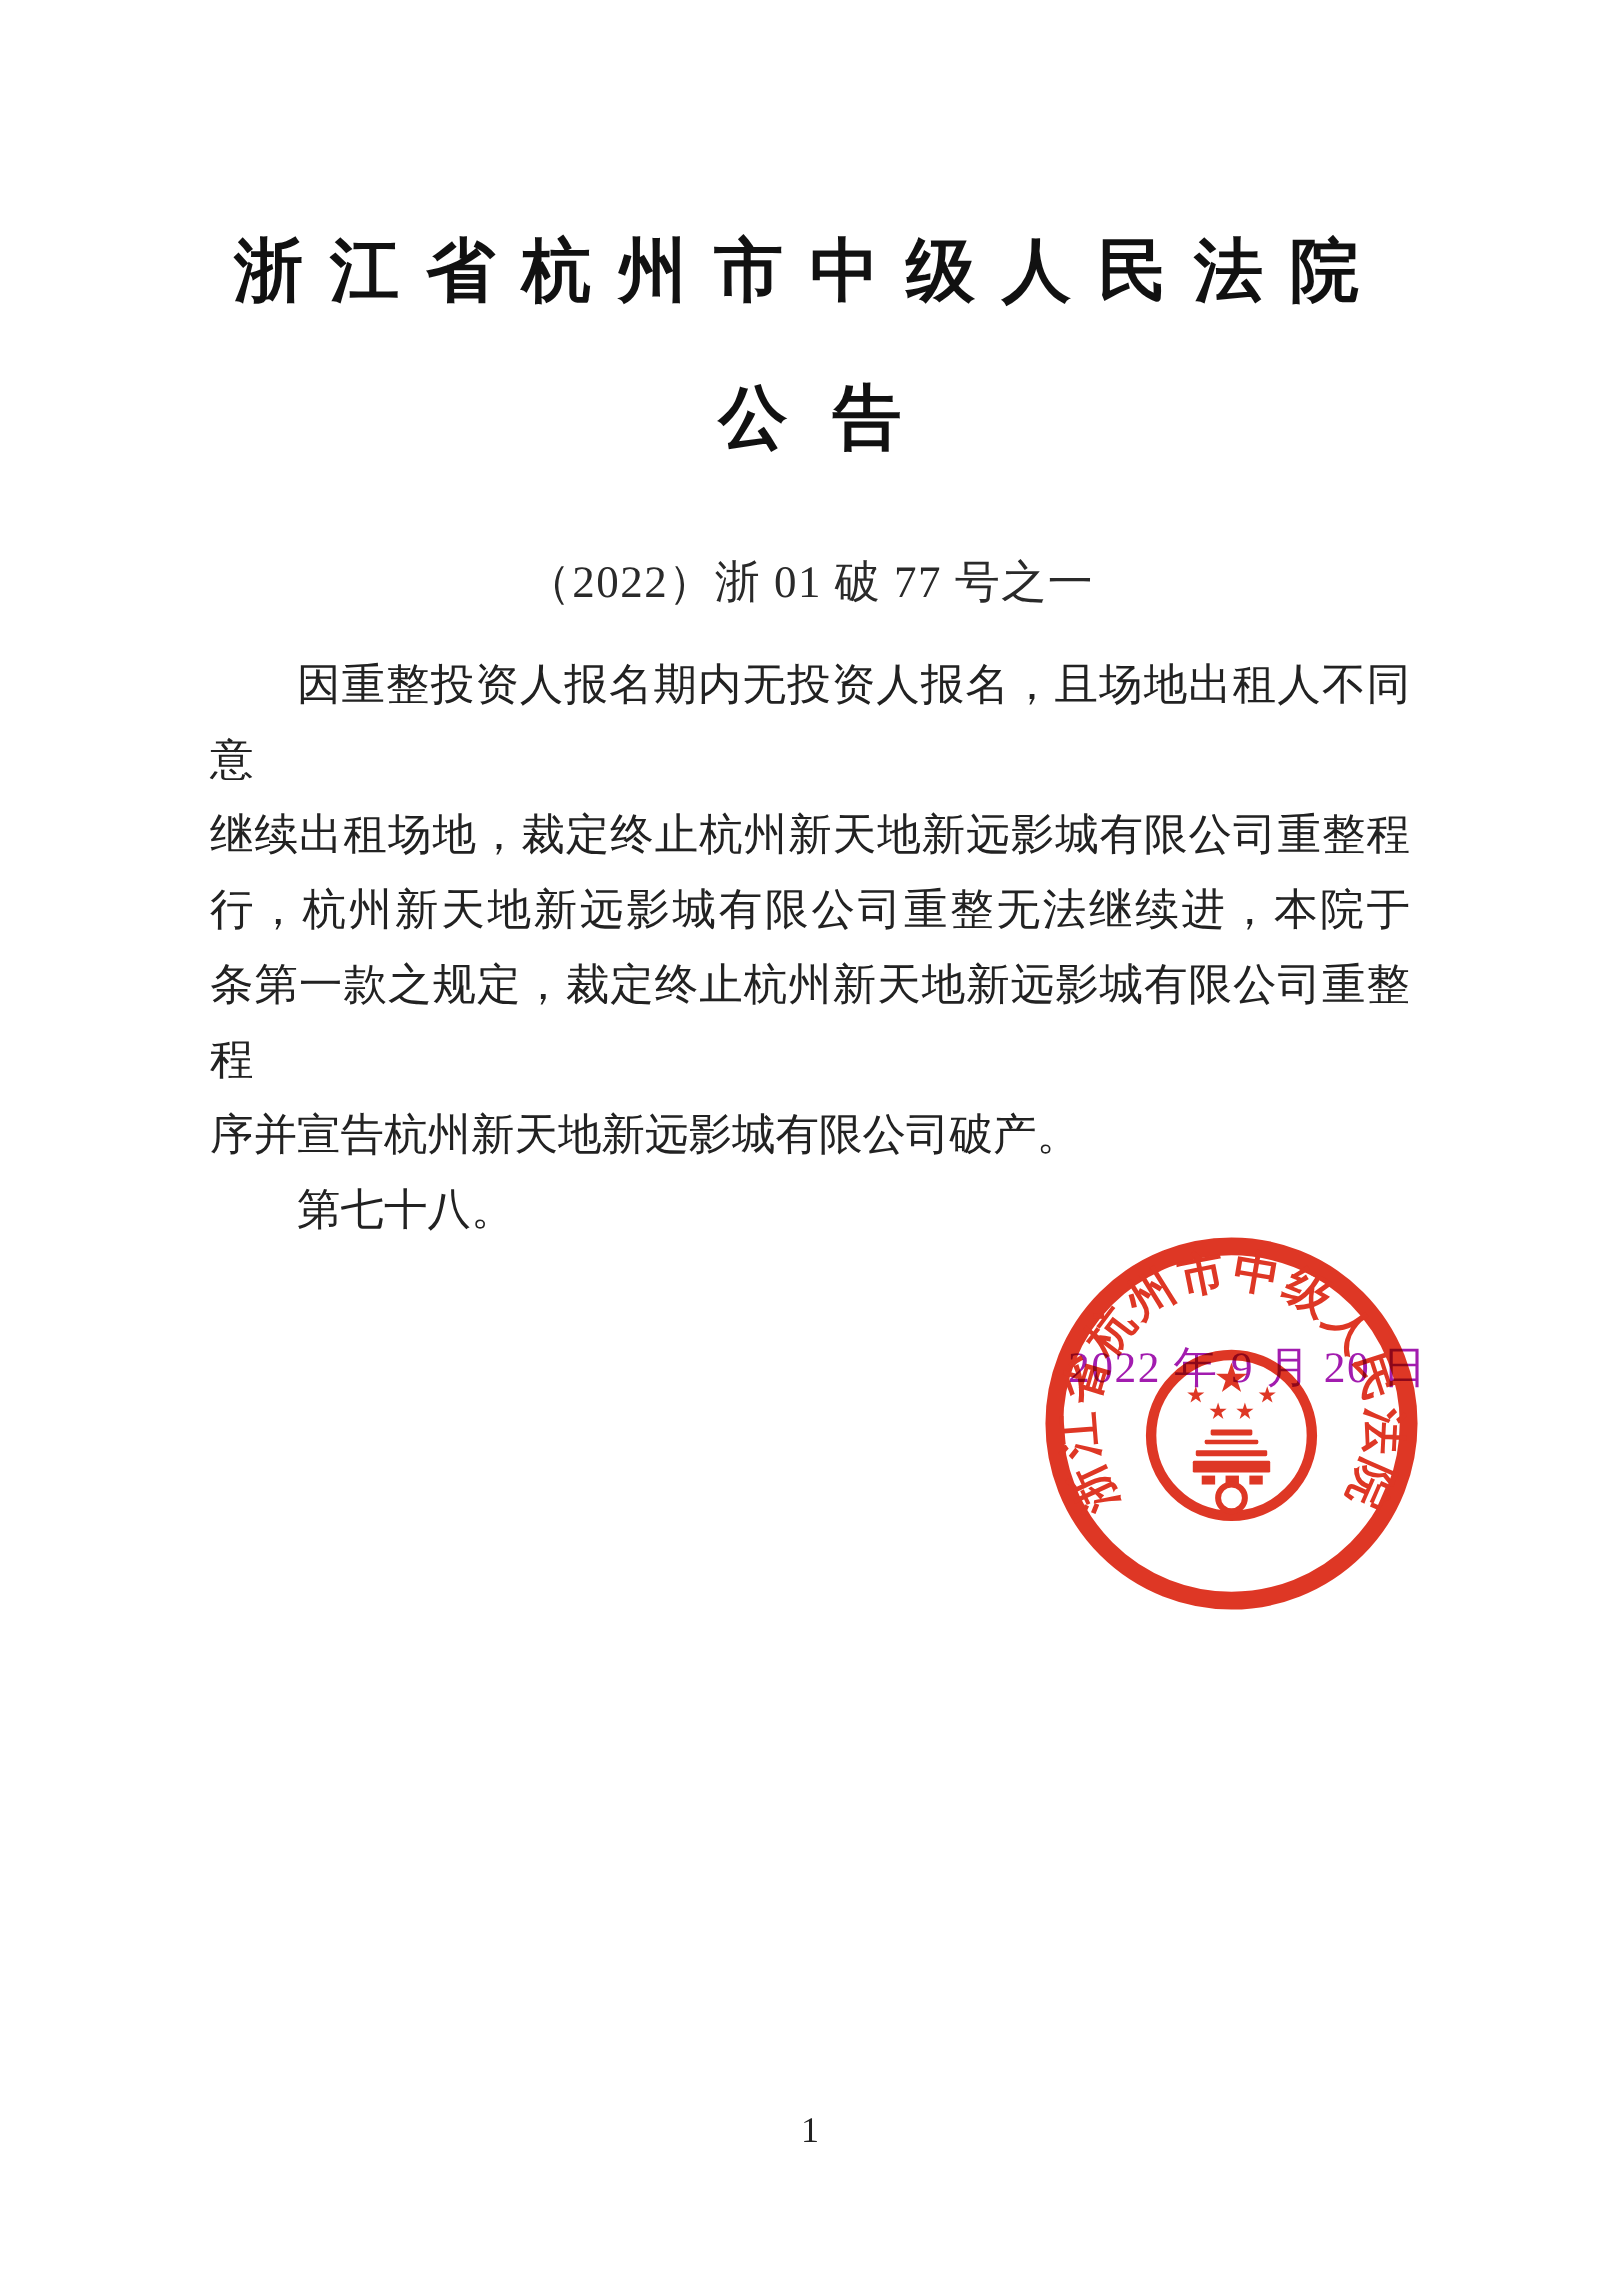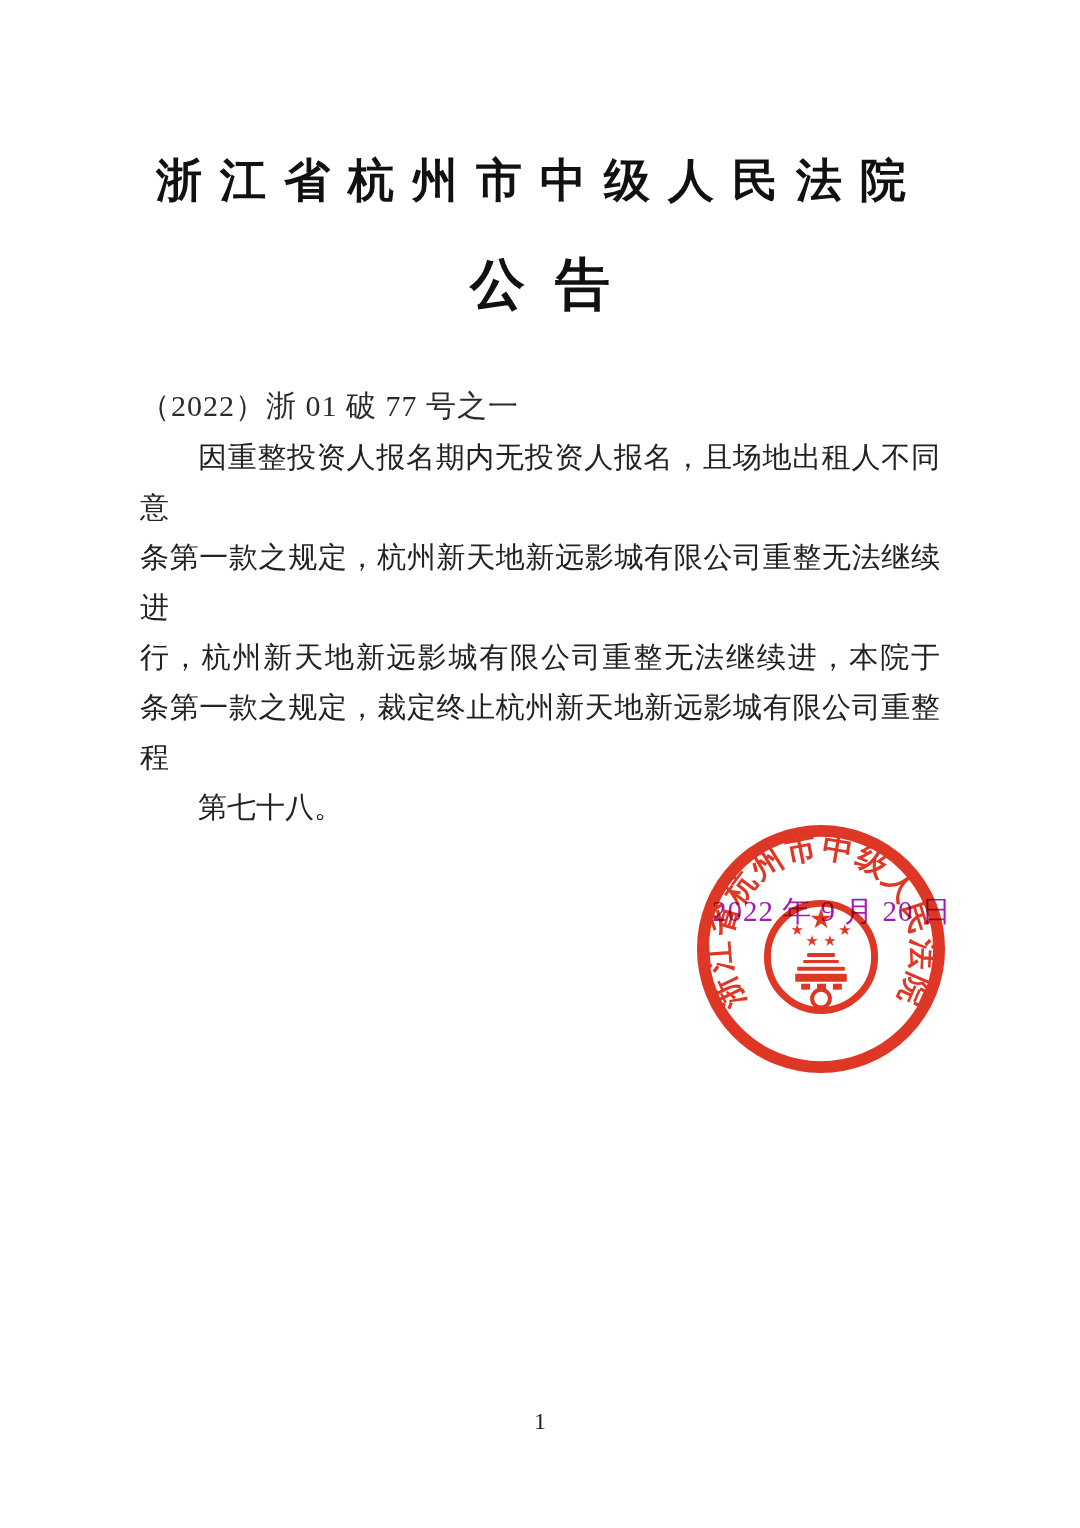--- a/index.html
+++ b/index.html
@@ -23,31 +23,31 @@
     font-size: 46px;
     font-weight: 700;
     letter-spacing: 18px;
     color: #111111;
     white-space: nowrap;
   }
   .doc-title {
     position: absolute;
     left: 0; right: 0; top: 248px;
     text-align: center;
-    font-size: 55px;
+    font-size: 46px;
     font-weight: 700;
     letter-spacing: 30px;
     text-indent: 30px; 
     color: #111111;
   }
   .case-number {
     position: absolute;
-    left: 140px; top: 386px;
+    left: 140px; top: 368px;
     width: 800px;
-    text-align: left;
+    text-align: center;
     font-size: 30px;
     color: #2a2a2a;
     letter-spacing: 1px;
   }
   .body-text {
     position: absolute;
     left: 140px; top: 432px;
     width: 800px;
     font-size: 29px;
     line-height: 50px;
@@ -99,23 +99,24 @@
 <div class="page">
 
   <div class="court-name">浙江省杭州市中级人民法院</div>
 
   <div class="doc-title">公告</div>
 
   <div class="case-number">（2022）浙 01 破 77 号之一</div>
 
   <div class="body-text">
     <div class="body-line stretch indent">因重整投资人报名期内无投资人报名，且场地出租人不同意</div>
-    <div class="body-line stretch">条第一款之规定，杭州新天地新远影城有限公司重整无法继续进</div>
+    <div class="body-line stretch">继续出租场地，裁定终止杭州新天地新远影城有限公司重整程</div>
     <div class="body-line stretch">行，杭州新天地新远影城有限公司重整无法继续进，本院于</div>
     <div class="body-line stretch">条第一款之规定，裁定终止杭州新天地新远影城有限公司重整程</div>
+    <div class="body-line">序并宣告杭州新天地新远影城有限公司破产。</div>
     <div class="body-line indent">第七十八。</div>
   </div>
 
   <div class="seal">
     <svg viewBox="0 0 260 260" xmlns="http://www.w3.org/2000/svg">
 
       <circle cx="130" cy="130" r="119" fill="none" stroke="#dd2c19" stroke-width="12"></circle>
 
       <defs>
         <path id="sealTextArc" d="M 54.6 182.8 A 92 92 0 1 1 205.4 182.8" fill="none"></path>

